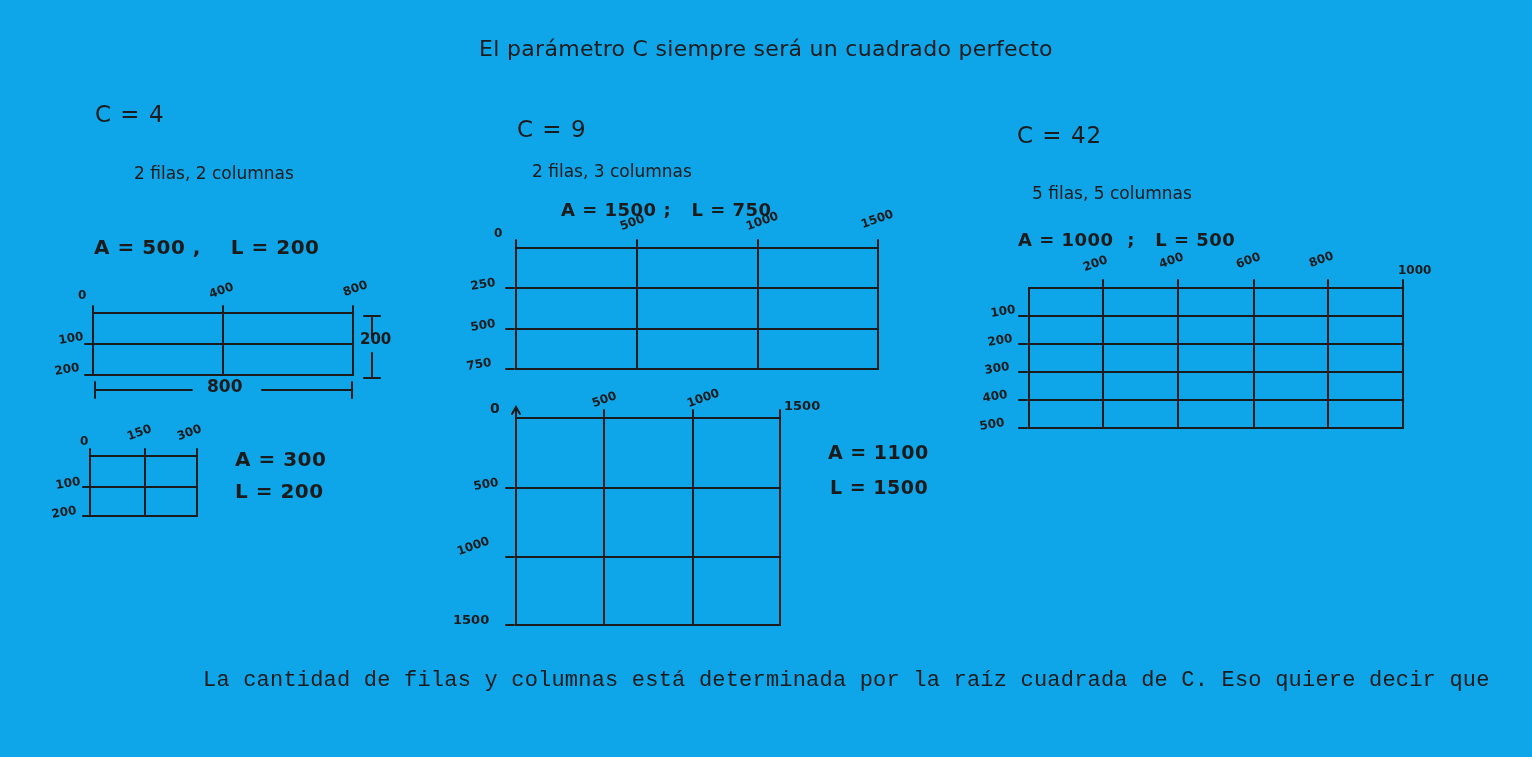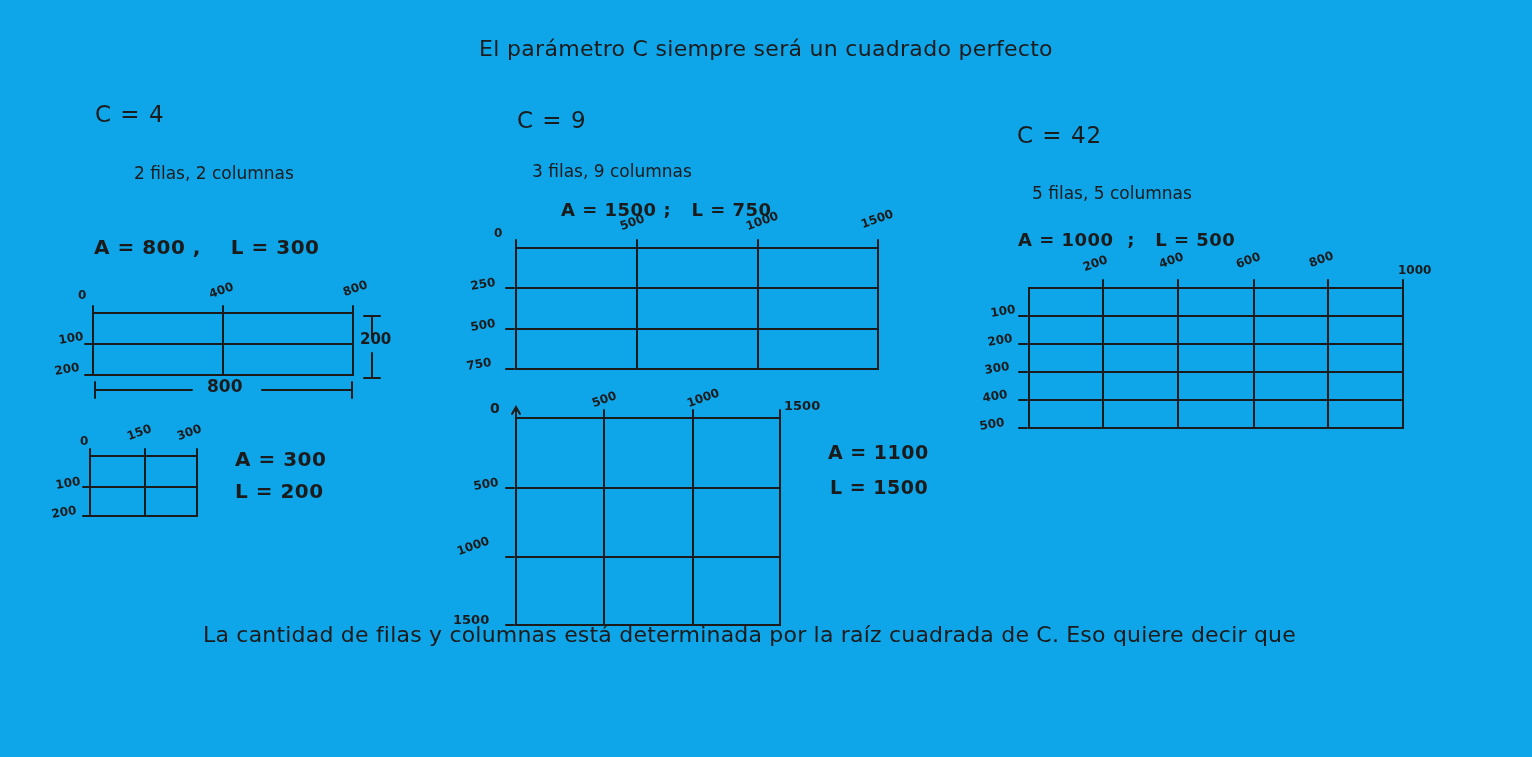--- a/index.html
+++ b/index.html
@@ -122,40 +122,40 @@
       <line x1="1019" y1="372" x2="1027" y2="372"></line>
       <line x1="1019" y1="400" x2="1027" y2="400"></line>
       <line x1="1019" y1="428" x2="1027" y2="428"></line>
     </g>
   </svg>
 
   <div class="hw title" style="top:36px;">El parámetro C siempre será un cuadrado perfecto</div>
 
   <div class="hw heading" style="left:95px;  top:101px;">C = 4</div>
   <div class="hw subtitle" style="left:134px; top:164px;">2 filas, 2 columnas</div>
-  <div class="hw dims-lg" style="left:94px;  top:236px;">A = 800 ,    L = 300</div>
+  <div class="hw dims-lg" style="left:94px;  top:236px;">A = 500 ,    L = 200</div>
 
   <span class="hw tick" style="left:78px;  top:289px;">0</span>
   <span class="hw tick tick-x" style="left:212px; top:288px;">400</span>
   <span class="hw tick tick-x" style="left:346px; top:286px;">800</span>
   <span class="hw tick tick-y" style="left:60px;  top:334px;">100</span>
   <span class="hw tick tick-y" style="left:56px;  top:365px;">200</span>
   <span class="hw brace-lab" style="left:360px; top:331px;">200</span>
   <span class="hw brace-lab" style="left:207px; top:377px; font-size:17px;">800</span>
 
   <span class="hw tick" style="left:80px;  top:435px;">0</span>
   <span class="hw tick tick-x" style="left:130px; top:430px;">150</span>
   <span class="hw tick tick-x" style="left:180px; top:430px;">300</span>
   <span class="hw tick tick-y" style="left:57px;  top:479px;">100</span>
   <span class="hw tick tick-y" style="left:53px;  top:508px;">200</span>
   <div class="hw dims-lg" style="left:235px; top:448px;">A = 300</div>
   <div class="hw dims-lg" style="left:235px; top:480px;">L = 200</div>
 
-  <div class="hw heading" style="left:517px; top:107px;">C = 9</div>
-  <div class="hw subtitle" style="left:532px; top:162px;">3 filas, 9 columnas</div>
+  <div class="hw heading" style="left:517px; top:116px;">C = 9</div>
+  <div class="hw subtitle" style="left:532px; top:162px;">2 filas, 3 columnas</div>
   <div class="hw dims" style="left:561px; top:200px;">A = 1500 ;   L = 750</div>
 
   <span class="hw tick" style="left:494px; top:227px;">0</span>
   <span class="hw tick tick-x" style="left:623px; top:220px;">500</span>
   <span class="hw tick tick-x" style="left:749px; top:220px;">1000</span>
   <span class="hw tick tick-x" style="left:864px; top:218px;">1500</span>
   <span class="hw tick tick-y" style="left:472px; top:280px;">250</span>
   <span class="hw tick tick-y" style="left:472px; top:321px;">500</span>
   <span class="hw tick tick-y" style="left:468px; top:360px;">750</span>
 
@@ -177,15 +177,15 @@
   <span class="hw tick tick-x" style="left:1162px; top:258px;">400</span>
   <span class="hw tick tick-x" style="left:1239px; top:258px;">600</span>
   <span class="hw tick tick-x" style="left:1312px; top:257px;">800</span>
   <span class="hw tick" style="left:1398px; top:264px;">1000</span>
   <span class="hw tick tick-y" style="left:992px;  top:307px;">100</span>
   <span class="hw tick tick-y" style="left:989px;  top:336px;">200</span>
   <span class="hw tick tick-y" style="left:986px;  top:364px;">300</span>
   <span class="hw tick tick-y" style="left:984px;  top:392px;">400</span>
   <span class="hw tick tick-y" style="left:981px;  top:420px;">500</span>
 
-  <div class="hw footer" style="left:203px; top:622px;">La cantidad de filas y columnas está determinada por la raíz cuadrada de C. Eso quiere decir que</div>
+  <div class="hw footer" style="left:203px; top:668px;font-family:Liberation Mono, monospace;">La cantidad de filas y columnas está determinada por la raíz cuadrada de C. Eso quiere decir que</div>
 
 </div>
 
 </body></html>

